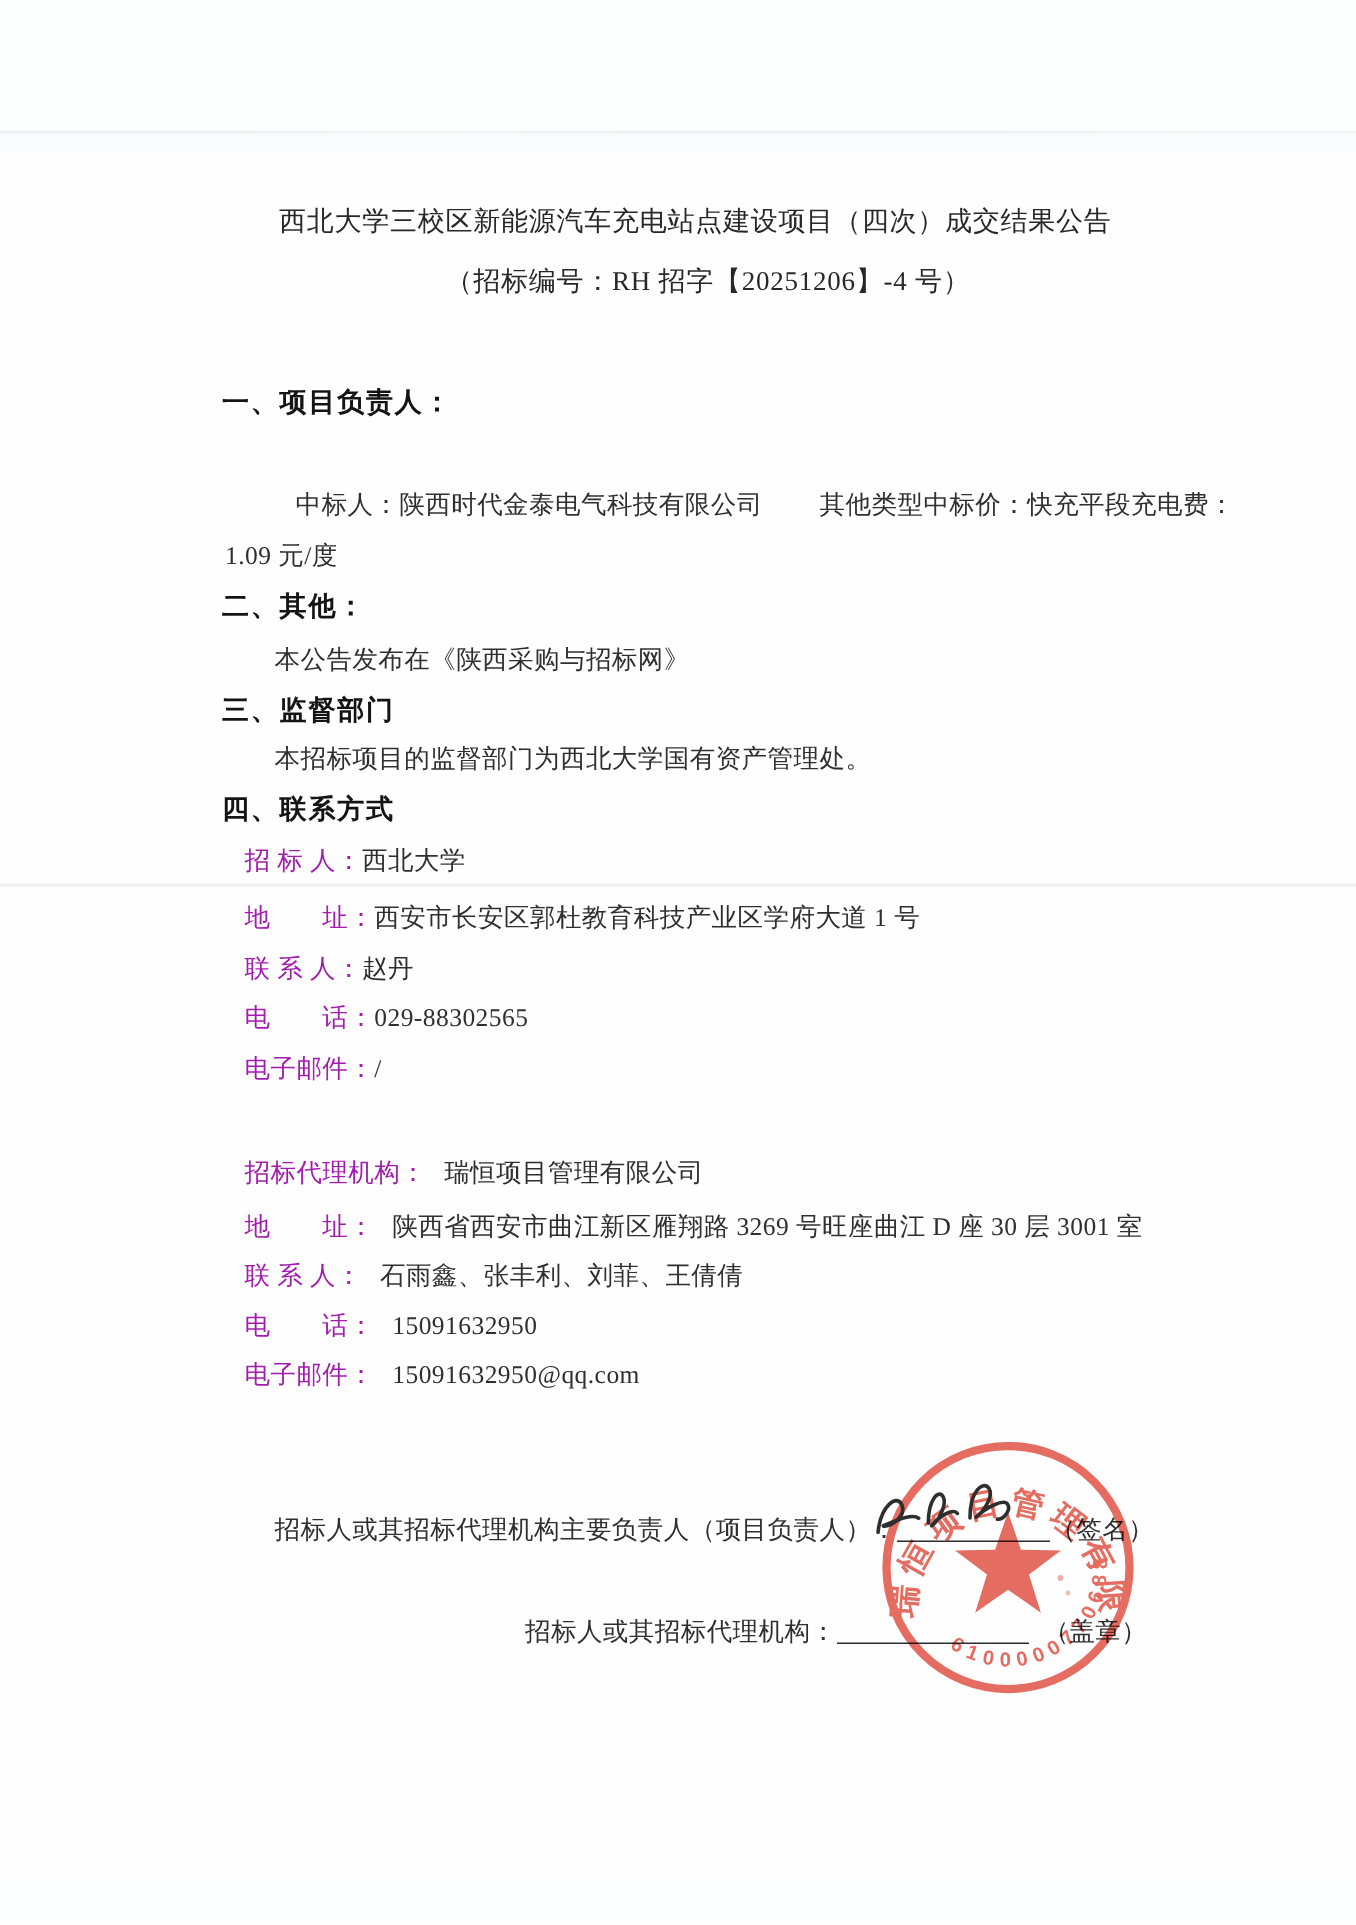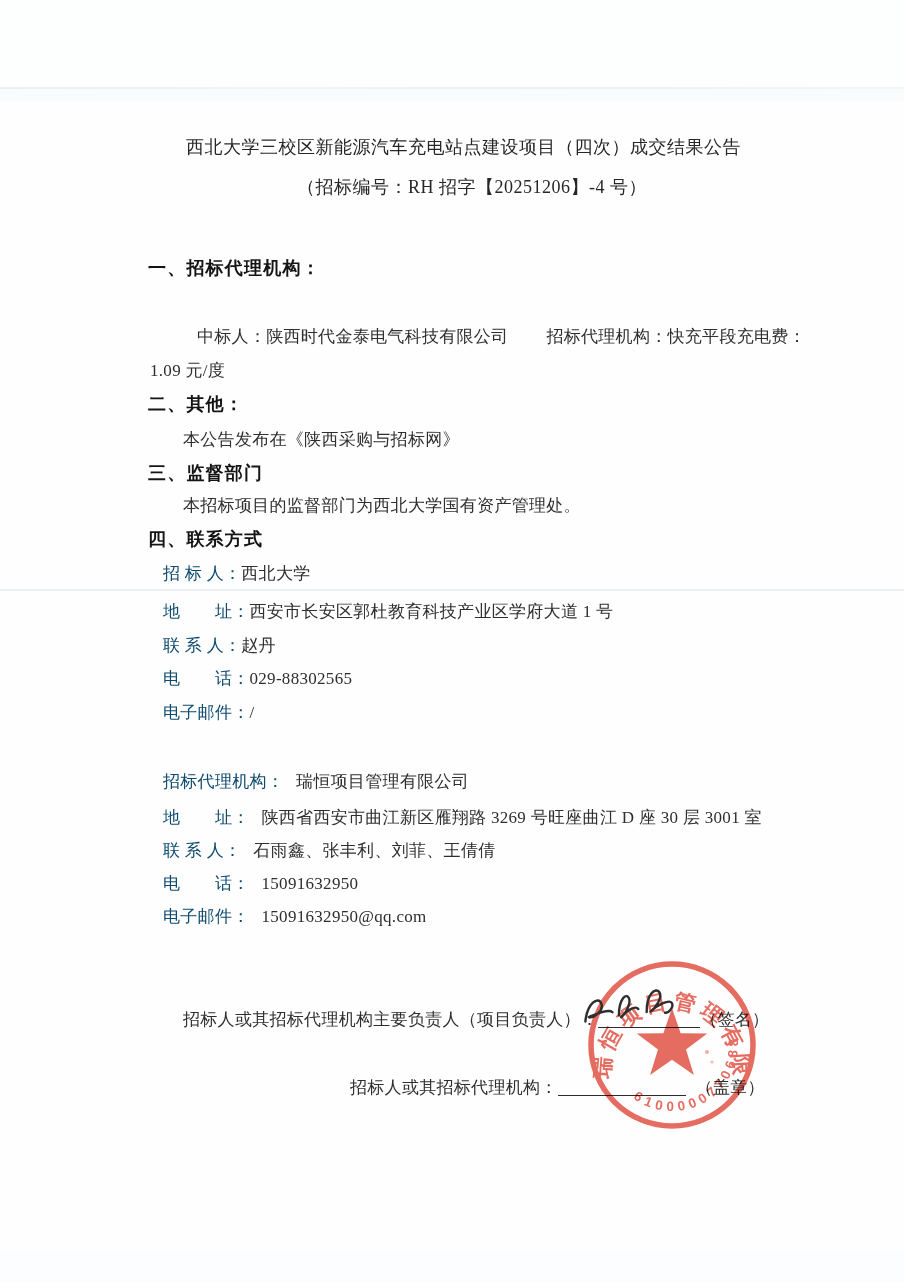--- a/index.html
+++ b/index.html
@@ -15,21 +15,21 @@
          background:linear-gradient(90deg,#e6ebed 0%,#eef2f3 30%,#e8edef 60%,#f0f4f5 100%);opacity:.8;}
   .band-mid{position:absolute;left:0;top:89px;width:904px;height:12px;background:#f7fbfc;opacity:.7;}
   .seam2{position:absolute;left:0;top:589px;width:904px;height:2px;background:#e9eef1;opacity:.8;}
   .band-bottom{position:absolute;left:0;top:1252px;width:904px;height:31px;background:#f9fcfd;opacity:.7;}
 
   .line{position:absolute;white-space:nowrap;font-size:17px;line-height:20px;
         color:#2f2f2f;letter-spacing:.3px;text-align:right;}
   .title{color:#272727;font-size:18px;letter-spacing:.5px;}
   .h{font-family:"Liberation Sans","DejaVu Sans",sans-serif;font-weight:bold;
      color:#141414;font-size:18px;letter-spacing:1.2px;}
-  .row .lab{color:#0c4a6e;}
+  .row .lab{color:#a21caf;}
   .row .val{color:#2f2f2f;}
   .row.agency .val{margin-left:12px;}
   .wgap{display:inline-block;width:38px;}
   .blank{display:inline-block;height:16px;border-bottom:1.6px solid #2c2c2c;
          vertical-align:-3px;}
   .blank.sign{width:102px;}
   .blank.seal{width:128px;margin-right:10px;}
   .sig-svg{position:absolute;left:578px;top:983px;z-index:6;}
   .stamp-svg{position:absolute;left:583px;top:956px;z-index:5;
              mix-blend-mode:multiply;opacity:.88;}
@@ -41,23 +41,23 @@
 
   <div class="band-top"></div>
   <div class="seam1"></div>
   <div class="band-mid"></div>
   <div class="seam2"></div>
   <div class="band-bottom"></div>
 
   <div class="line title" style="left:186px;top:137px">西北大学三校区新能源汽车充电站点建设项目（四次）成交结果公告</div>
   <div class="line title" style="left:297px;top:177px">（招标编号：RH 招字【20251206】-4 号）</div>
 
-  <div class="line h" style="left:148px;top:258px">一、招标代理机构：</div>
+  <div class="line h" style="left:148px;top:258px">一、项目负责人：</div>
   <div class="line" style="left:197px;top:327px">
-    <span>中标人：</span><span>陕西时代金泰电气科技有限公司</span><span class="wgap"></span><span>招标代理机构：快充平段充电费：</span>
+    <span>中标人：</span><span>陕西时代金泰电气科技有限公司</span><span class="wgap"></span><span>其他类型中标价：快充平段充电费：</span>
   </div>
   <div class="line" style="left:150px;top:361px">1.09 元/度</div>
 
   <div class="line h" style="left:148px;top:394px">二、其他：</div>
   <div class="line" style="left:183px;top:430px">本公告发布在《陕西采购与招标网》</div>
 
   <div class="line h" style="left:148px;top:463px">三、监督部门</div>
   <div class="line" style="left:183px;top:496px">本招标项目的监督部门为西北大学国有资产管理处。</div>
 
   <div class="line h" style="left:148px;top:529px">四、联系方式</div>

